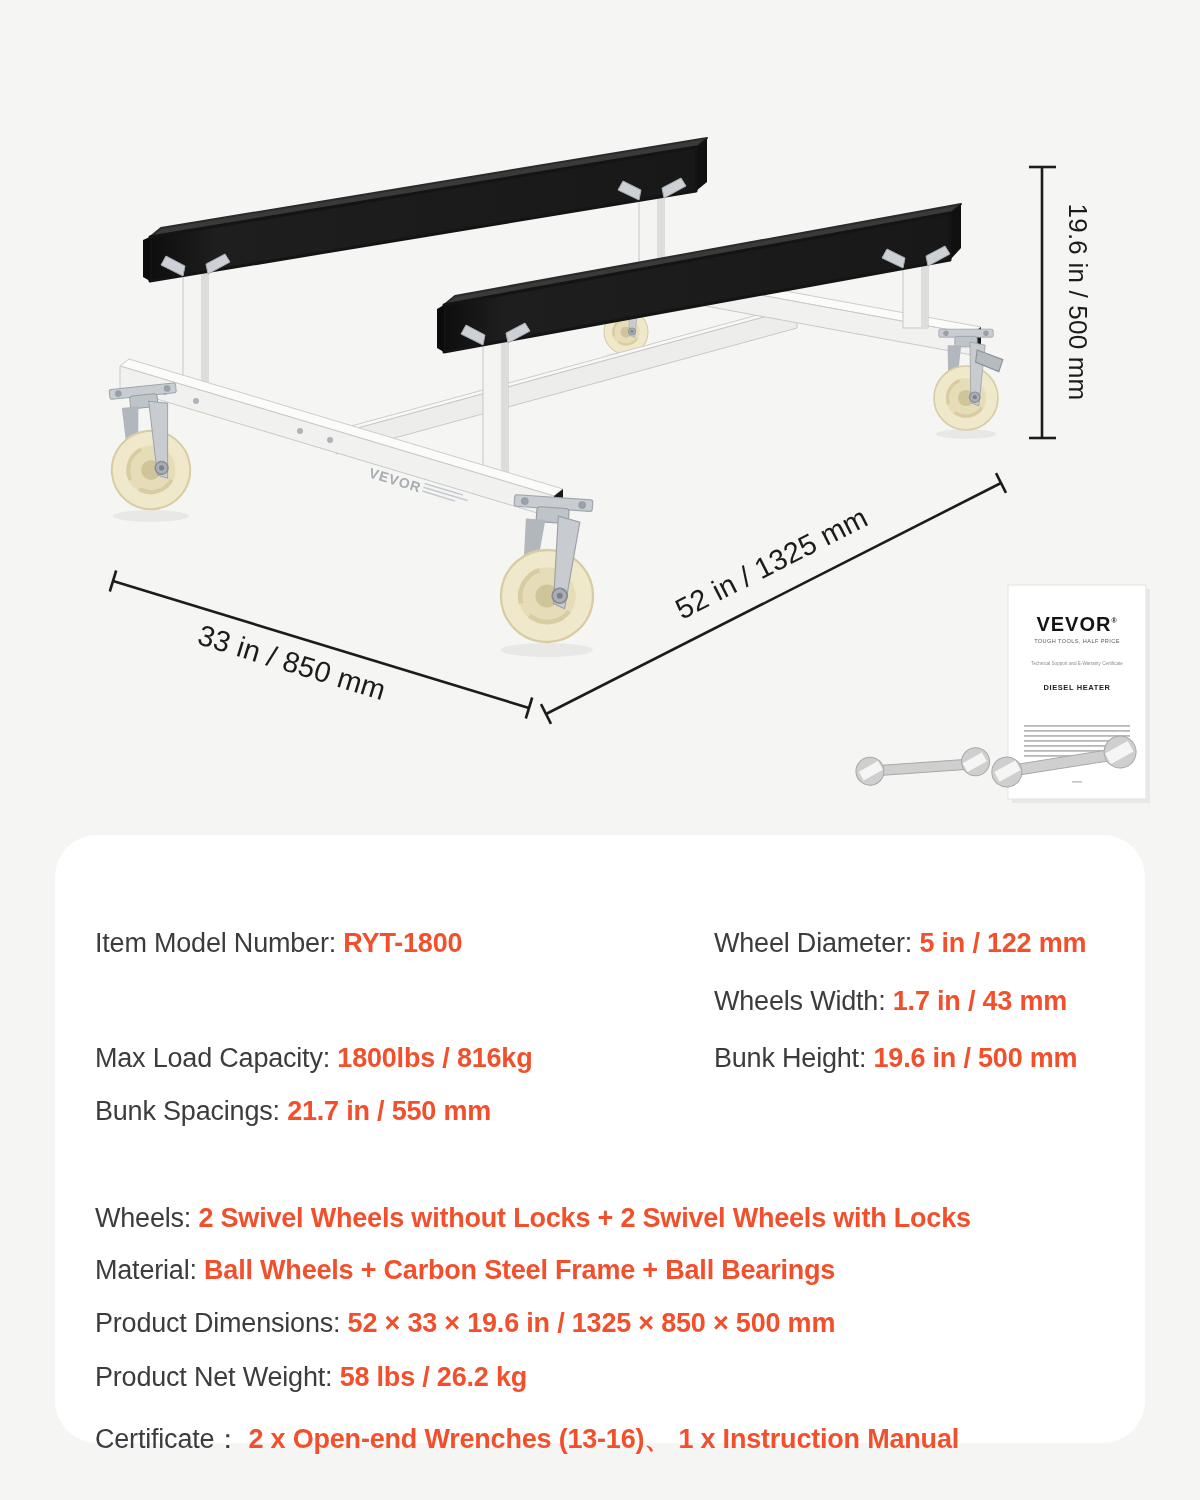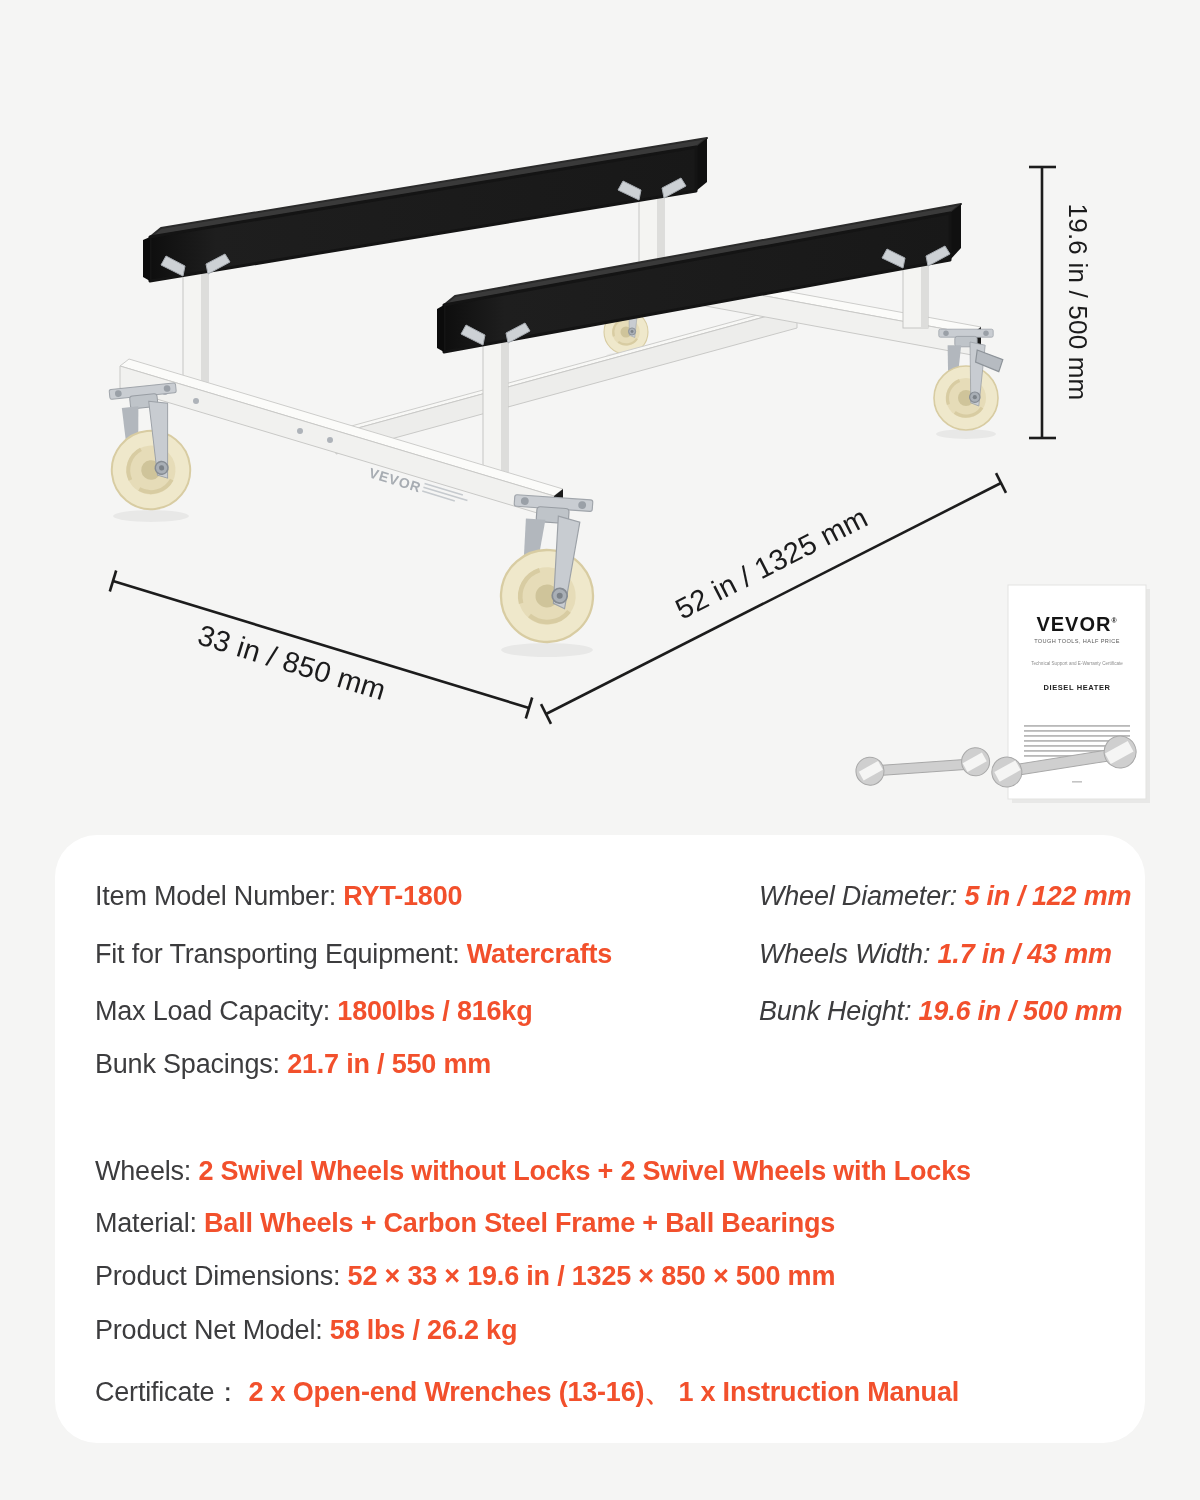--- a/index.html
+++ b/index.html
@@ -6,25 +6,25 @@
   .stage{position:relative;width:1200px;height:1500px;background:#F5F5F4;overflow:hidden;
          font-family:"Liberation Sans",sans-serif;}
   .hero{position:absolute;left:0;top:0;width:1200px;height:835px;}
   svg text{font-family:"Liberation Sans",sans-serif;}
   .dim-label{font-size:29px;fill:#1B1B1C;font-weight:500;letter-spacing:.2px;}
   .dim-label-v{font-size:26px;fill:#1B1B1C;font-weight:500;letter-spacing:.2px;}
 
   .spec-panel{position:absolute;left:55px;top:835px;width:1090px;height:608px;
               background:#FFFFFF;border-radius:42px;}
   .spec-row{position:absolute;white-space:nowrap;font-size:27px;line-height:34px;
-            color:#3C3C3E;letter-spacing:-0.2px;}
+            color:#3C3C3E;letter-spacing:-0.2px;margin-top:47px;}
   .spec-row .lbl{font-weight:400;color:#3C3C3E;}
   .spec-row .val{font-weight:700;color:#F2502C;}
   .col-left{left:40px;}
-  .col-right{left:704px;font-style:italic;}
+  .col-right{left:659px;}
 </style>
 </head>
 <body>
 
 <div class="stage">
 
   <div class="hero">
   <svg width="1200" height="835" viewBox="0 0 1200 835">
     <defs>
       <g id="caster">
@@ -212,23 +212,20 @@
 
   <div class="spec-panel">
 
     <div class="spec-row col-left" style="top:44px">
       <span class="lbl">Item Model Number: </span><span class="val">RYT-1800</span>
     </div>
     <div class="spec-row col-right" style="top:44px">
       <span class="lbl">Wheel Diameter: </span><span class="val">5 in / 122 mm</span>
     </div>
 
-    <div class="spec-row col-left" style="top:102px">
-      <span class="lbl">Fit for Transporting Equipment: </span><span class="val">Watercrafts</span>
-    </div>
     <div class="spec-row col-right" style="top:102px">
       <span class="lbl">Wheels Width: </span><span class="val">1.7 in / 43 mm</span>
     </div>
 
     <div class="spec-row col-left" style="top:159px">
       <span class="lbl">Max Load Capacity: </span><span class="val">1800lbs / 816kg</span>
     </div>
     <div class="spec-row col-right" style="top:159px">
       <span class="lbl">Bunk Height: </span><span class="val">19.6 in / 500 mm</span>
     </div>
@@ -239,20 +236,20 @@
     <div class="spec-row col-left" style="top:319px">
       <span class="lbl">Wheels: </span><span class="val">2 Swivel Wheels without Locks + 2 Swivel Wheels with Locks</span>
     </div>
     <div class="spec-row col-left" style="top:371px">
       <span class="lbl">Material: </span><span class="val">Ball Wheels + Carbon Steel Frame + Ball Bearings</span>
     </div>
     <div class="spec-row col-left" style="top:424px">
       <span class="lbl">Product Dimensions: </span><span class="val">52 × 33 × 19.6 in / 1325 × 850 × 500 mm</span>
     </div>
     <div class="spec-row col-left" style="top:478px">
-      <span class="lbl">Product Net Model: </span><span class="val">58 lbs / 26.2 kg</span>
+      <span class="lbl">Product Net Weight: </span><span class="val">58 lbs / 26.2 kg</span>
     </div>
     <div class="spec-row col-left" style="top:540px">
       <span class="lbl">Certificate： </span><span class="val">2 x Open-end Wrenches (13-16)、 1 x Instruction Manual</span>
     </div>
 
   </div>
 </div>
 
 </body></html>

